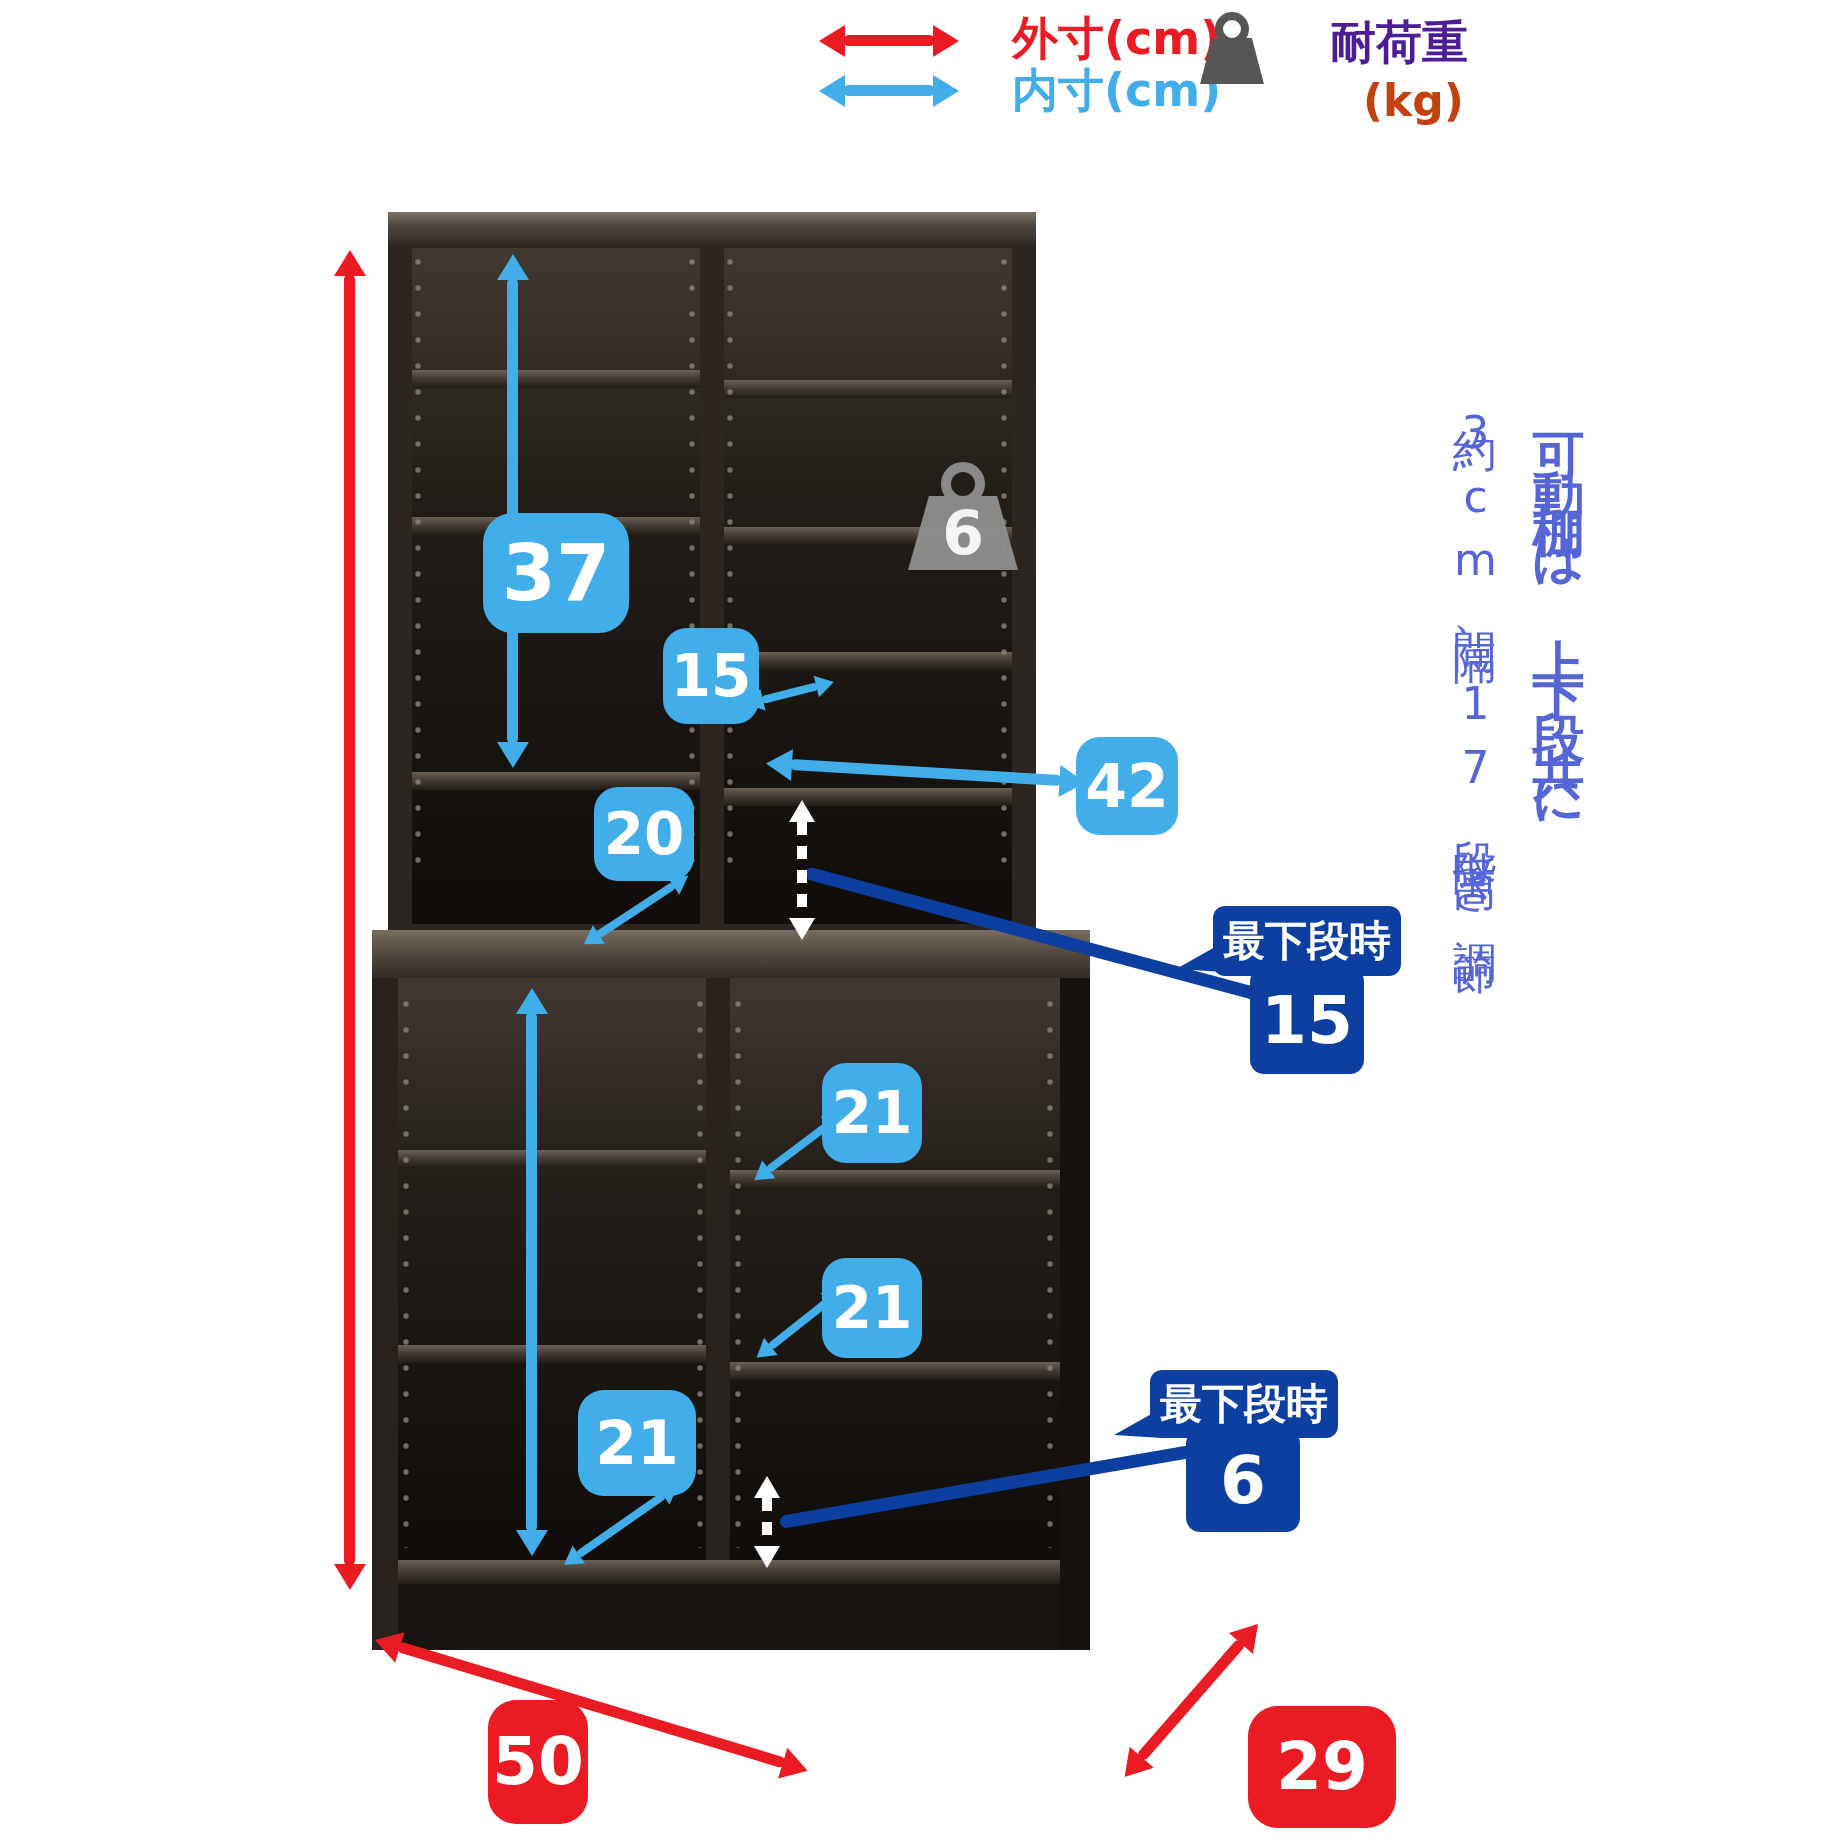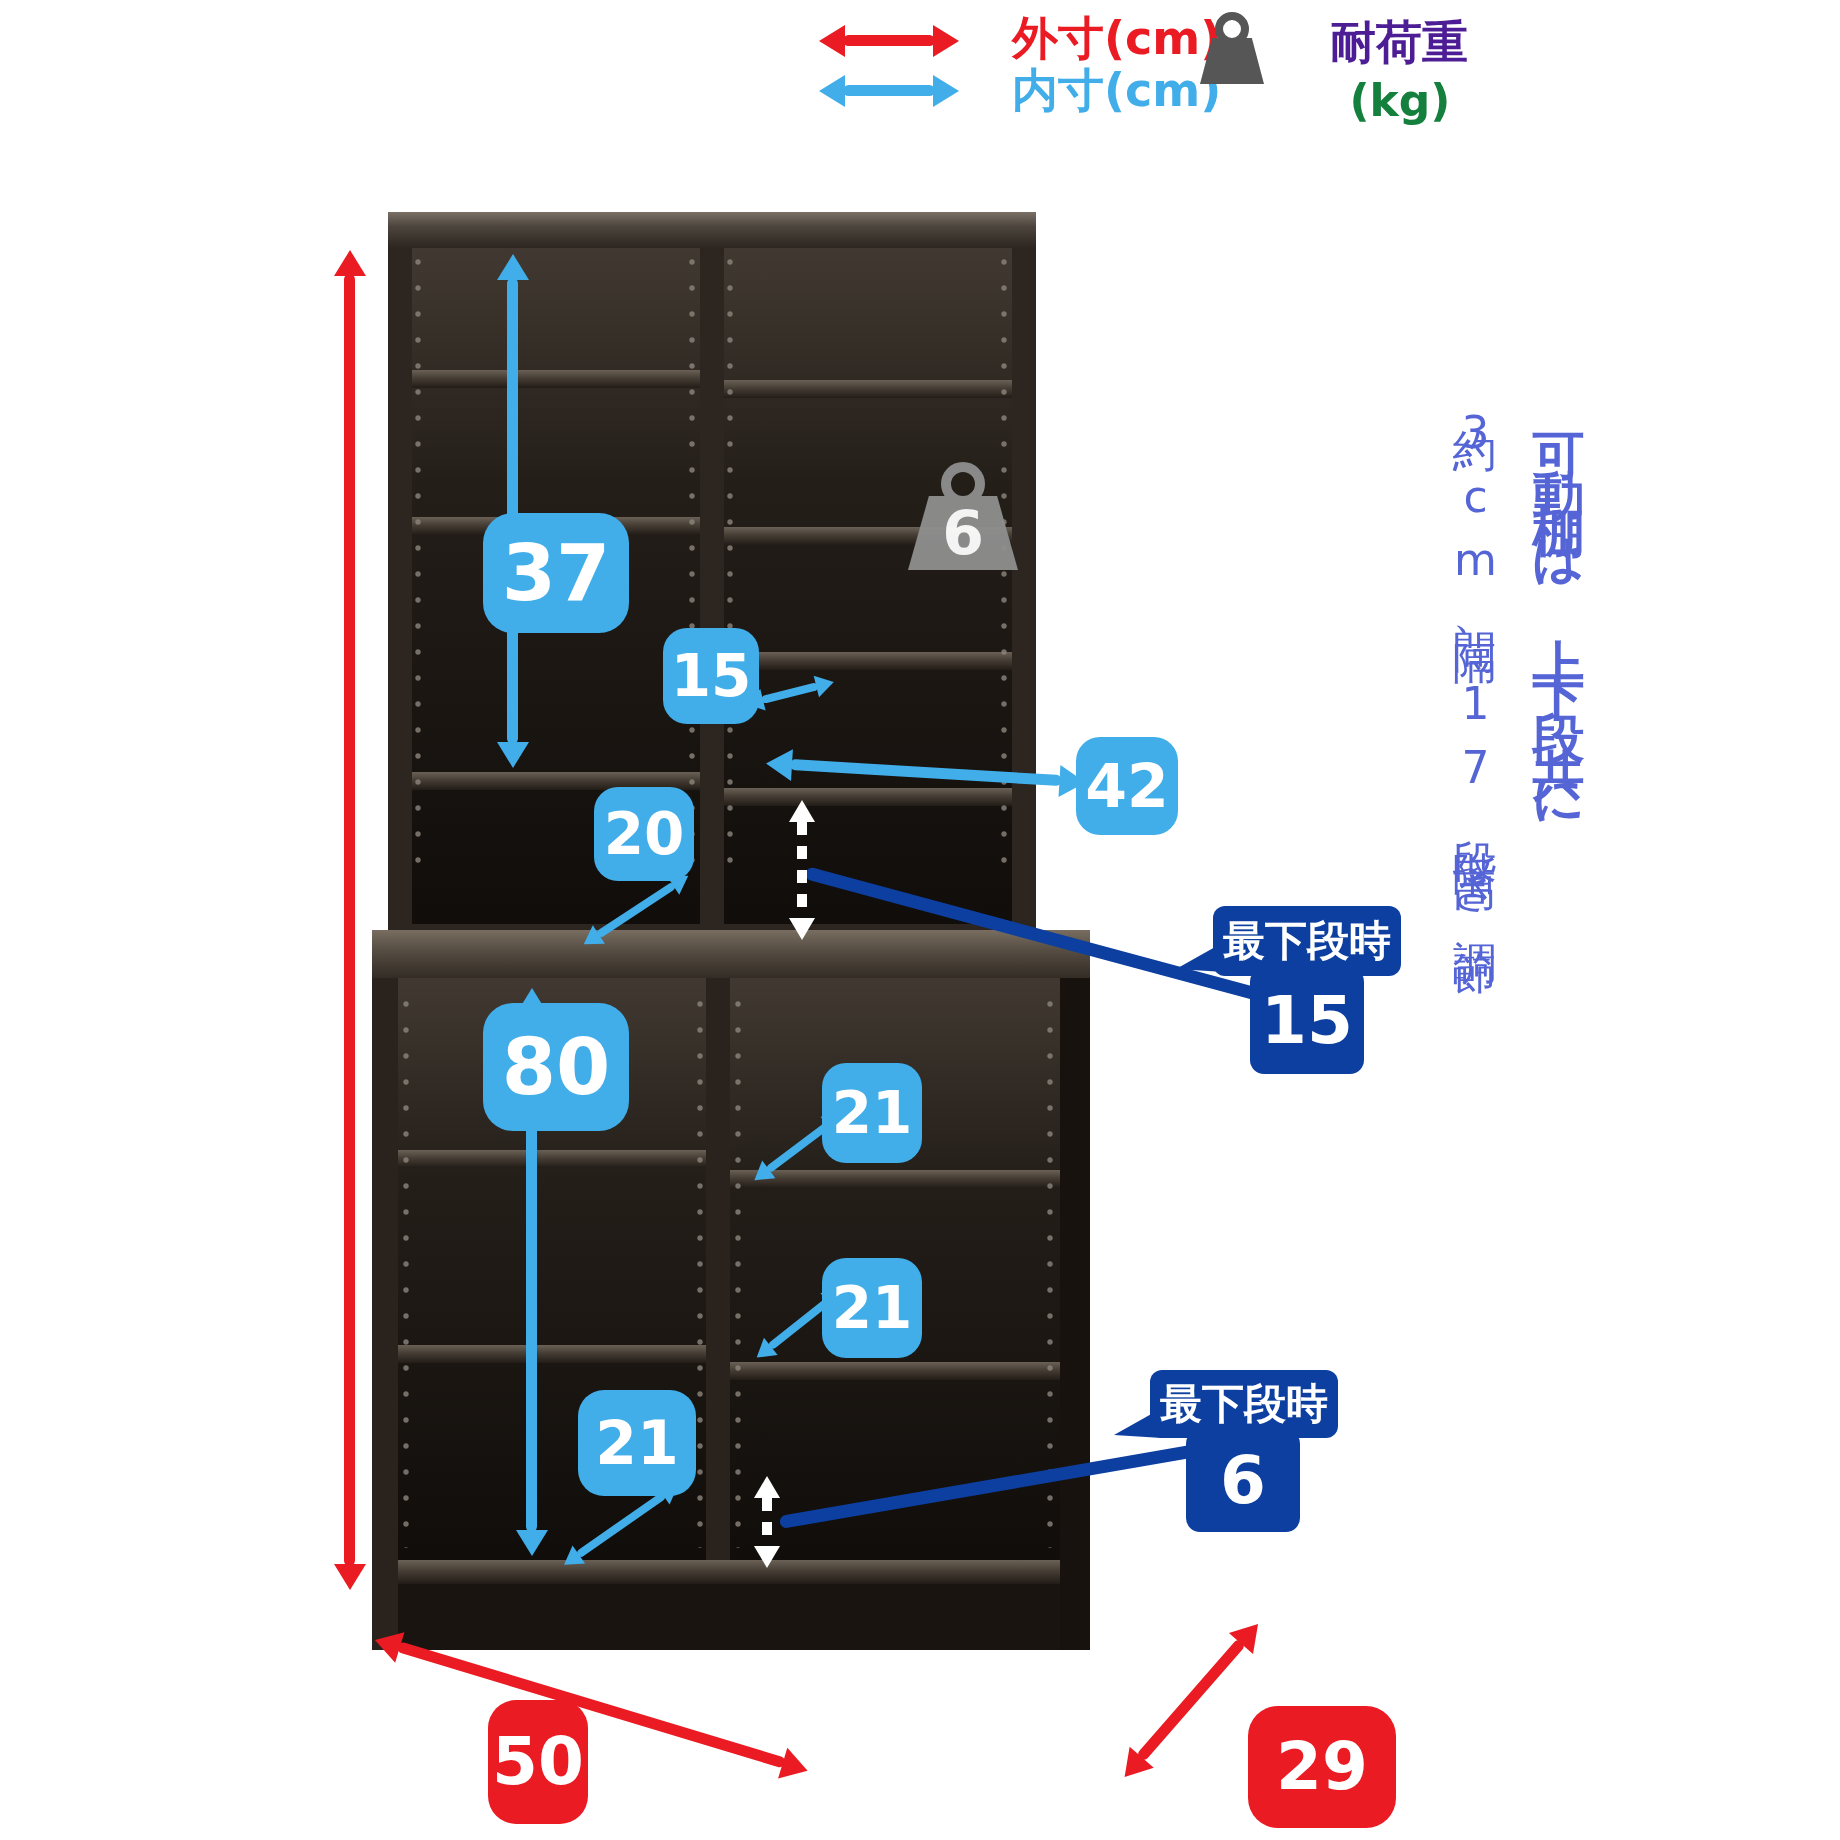--- a/index.html
+++ b/index.html
@@ -114,21 +114,21 @@
 
   <div class="dbl red" style="left:843px;top:35px;width:92px;"></div>
   <div class="ltxt" style="left:968px;top:14px;font-size:46px;color:#ea1b22;">外寸(cm)</div>
   <div class="dbl blue" style="left:843px;top:85px;width:92px;"></div>
   <div class="ltxt" style="left:968px;top:66px;font-size:46px;color:#41ade9;">内寸(cm)</div>
   <div class="weight" style="left:1200px;top:12px;width:64px;">
     <div class="ring" style="width:18px;height:18px;border:8px solid #565656;"></div>
     <div class="wbody" style="width:64px;height:46px;background:#565656;margin-top:-8px;"></div>
   </div>
   <div class="ltxt" style="left:1286px;top:18px;font-size:46px;color:#4c1d95;">耐荷重</div>
-  <div class="ltxt" style="left:1286px;top:78px;width:140px;text-align:center;font-size:44px;color:#15803d;">(kg)</div>
+  <div class="ltxt" style="left:1319px;top:78px;width:140px;font-size:44px;color:#c2410c;">(kg)</div>
 
   <div class="weight" style="left:908px;top:462px;width:110px;opacity:.95;">
     <div class="ring" style="width:24px;height:24px;border:10px solid #8f8f8f;"></div>
     <div class="wbody" style="width:110px;height:74px;background:#8f8f8f;margin-top:-10px;font-size:60px;">6</div>
   </div>
 
   <div class="vdbl red" style="left:344px;top:274px;height:1292px;"></div>
 
   <div class="dbl red" style="left:398px;top:1641px;width:404px;transform:rotate(16.8deg);"></div>
   <div class="badge bred" style="left:488px;top:1700px;width:100px;height:124px;font-size:66px;border-radius:28px;">50</div>
@@ -142,21 +142,20 @@
   <div class="badge bblue" style="left:663px;top:628px;width:96px;height:96px;font-size:58px;border-radius:24px;">15</div>
   <div class="dbl blue sm" style="left:762px;top:696px;width:57px;transform:rotate(-14deg);"></div>
 
   <div class="dbl blue" style="left:790px;top:759px;width:272px;transform:rotate(3.4deg);"></div>
   <div class="badge bblue" style="left:1076px;top:737px;width:102px;height:98px;font-size:60px;border-radius:24px;">42</div>
 
   <div class="badge bblue" style="left:594px;top:787px;width:100px;height:94px;font-size:58px;border-radius:24px;">20</div>
   <div class="dbl blue sm" style="left:598px;top:931px;width:91px;transform:rotate(-33.3deg);"></div>
 
   <div class="vdbl blue" style="left:526px;top:1012px;height:520px;"></div>
-  <div class="badge bblue" style="left:483px;top:1003px;width:146px;height:128px;font-size:78px;border-radius:30px;">80</div>
 
   <div class="badge bblue" style="left:822px;top:1063px;width:100px;height:100px;font-size:58px;border-radius:24px;">21</div>
   <div class="dbl blue sm" style="left:768px;top:1166px;width:75px;transform:rotate(-36.9deg);"></div>
 
   <div class="badge bblue" style="left:822px;top:1258px;width:100px;height:100px;font-size:58px;border-radius:24px;">21</div>
   <div class="dbl blue sm" style="left:770px;top:1343px;width:74px;transform:rotate(-38.4deg);"></div>
 
   <div class="badge bblue" style="left:578px;top:1390px;width:118px;height:106px;font-size:60px;border-radius:26px;">21</div>
   <div class="dbl blue sm" style="left:578px;top:1551px;width:105px;transform:rotate(-34.9deg);"></div>
 

